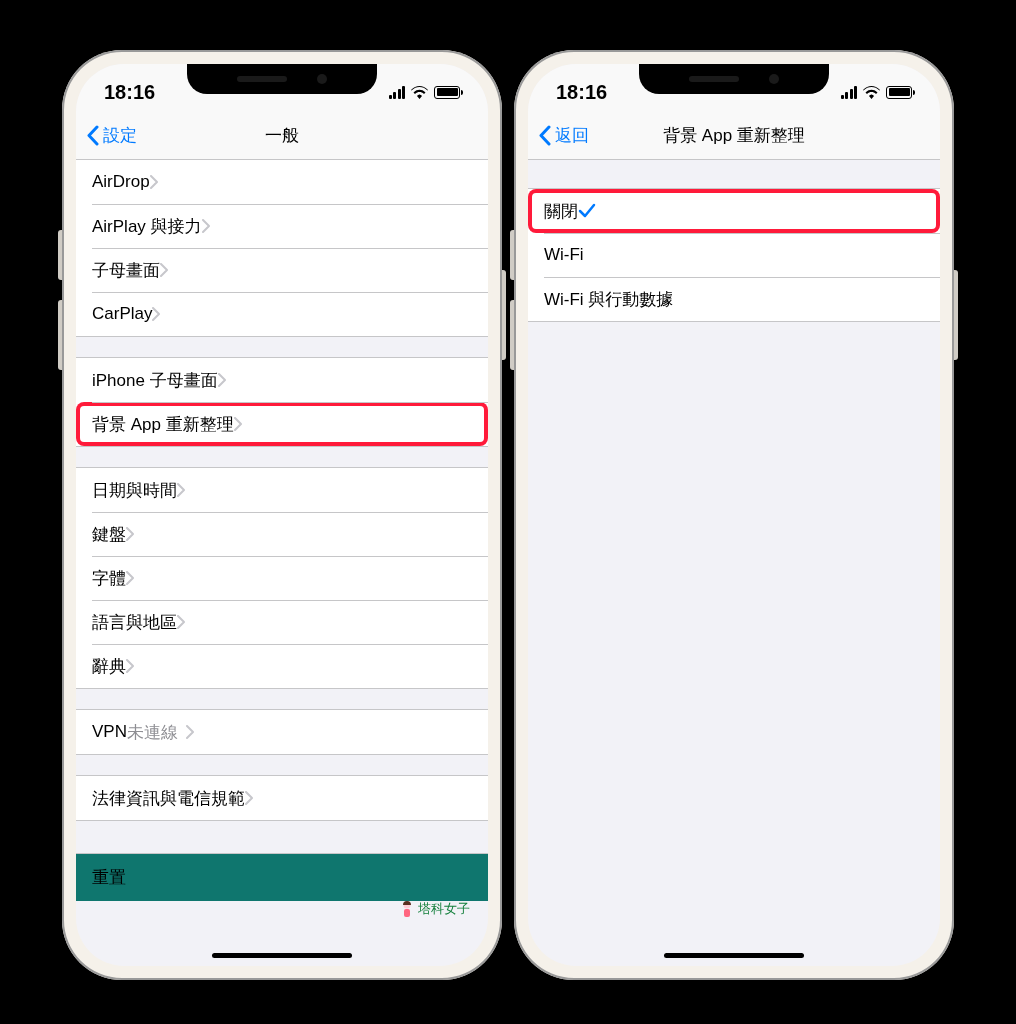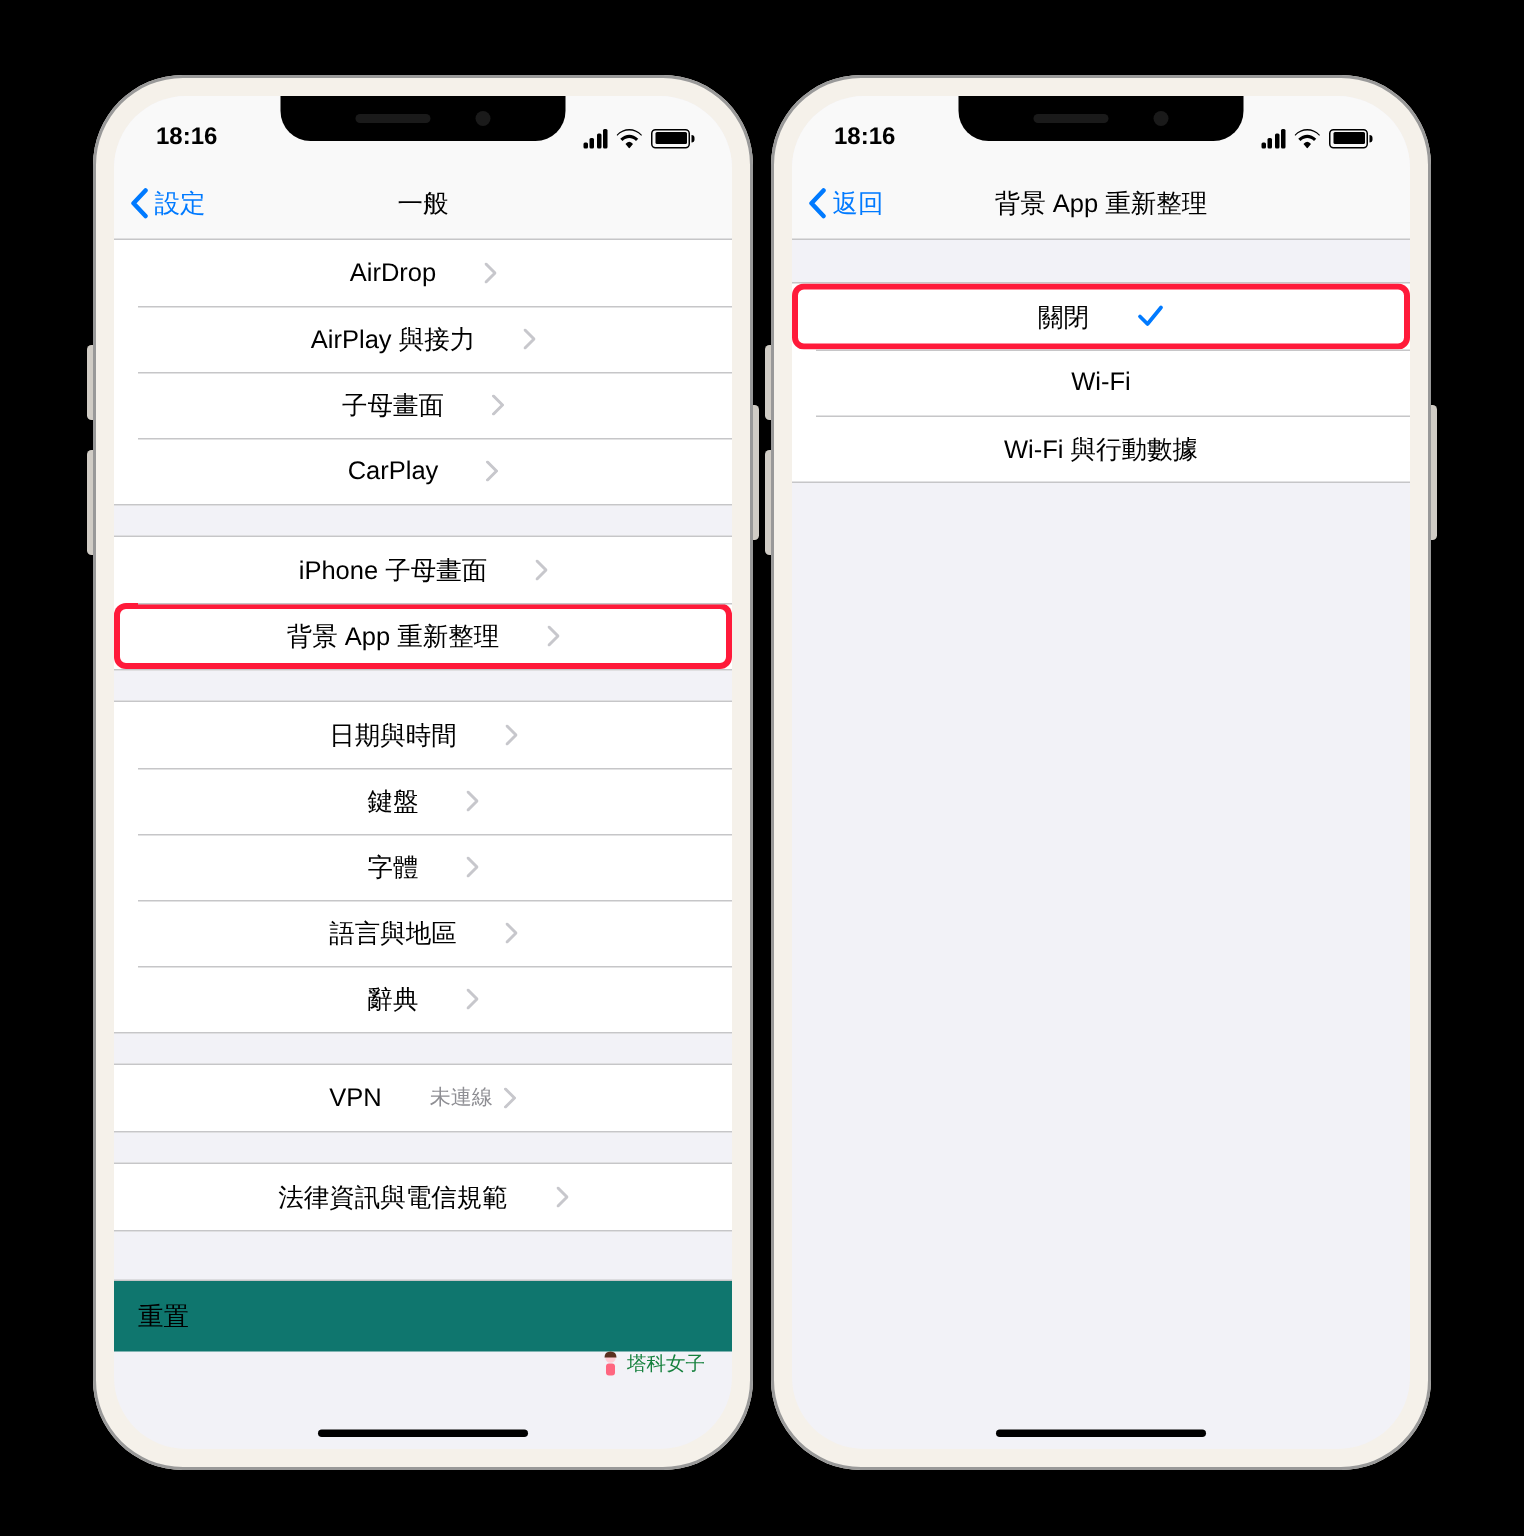--- a/index.html
+++ b/index.html
@@ -91,21 +91,21 @@
   height: 48px;
   display: flex;
   justify-content: space-between;
   align-items: center;
   padding: 0 28px;
   background: #f9f9f9;
   position: relative;
 }
 .status-time {
   font-weight: 600;
-  font-size: 16px;
+  font-size: 20px;
   padding-top: 8px;
 }
 .status-icons {
   display: flex;
   align-items: center;
   gap: 6px;
   padding-top: 8px;
 }
 .signal {
   display: flex;
@@ -185,26 +185,25 @@
 .section {
   margin-top: 20px;
   background: #fff;
   border-top: 0.5px solid #c6c6c8;
   border-bottom: 0.5px solid #c6c6c8;
 }
 .section.first { margin-top: 0; border-top: none; }
 .row {
   display: flex;
   align-items: center;
-  justify-content: center;
+  justify-content: flex-start;
   min-height: 44px;
   padding: 0 16px;
   position: relative;
   cursor: pointer;
-  gap: 32px;
 }
 .row.highlighted {
   box-shadow: inset 0 0 0 4px #ff1a3a;
   border-radius: 8px;
 }
 .row + .row::before {
   content: '';
   position: absolute;
   top: 0;
   left: 16px;
@@ -215,21 +214,21 @@
 .row-label {
   font-size: 17px;
   color: #000;
 }
 .row-right {
   display: flex;
   align-items: center;
   gap: 8px;
 }
 .row-value {
-  font-size: 14px;
+  font-size: 17px;
   color: #8e8e93;
 }
 .chevron {
   width: 8px;
   height: 14px;
   color: #c7c7cc;
 }
 .checkmark {
   width: 18px;
   height: 16px;

